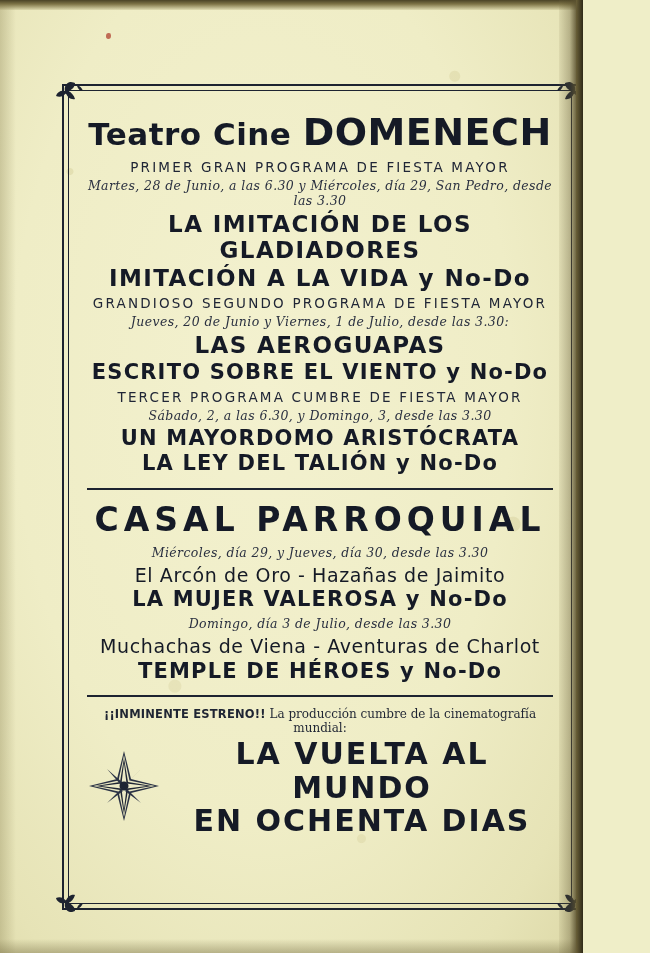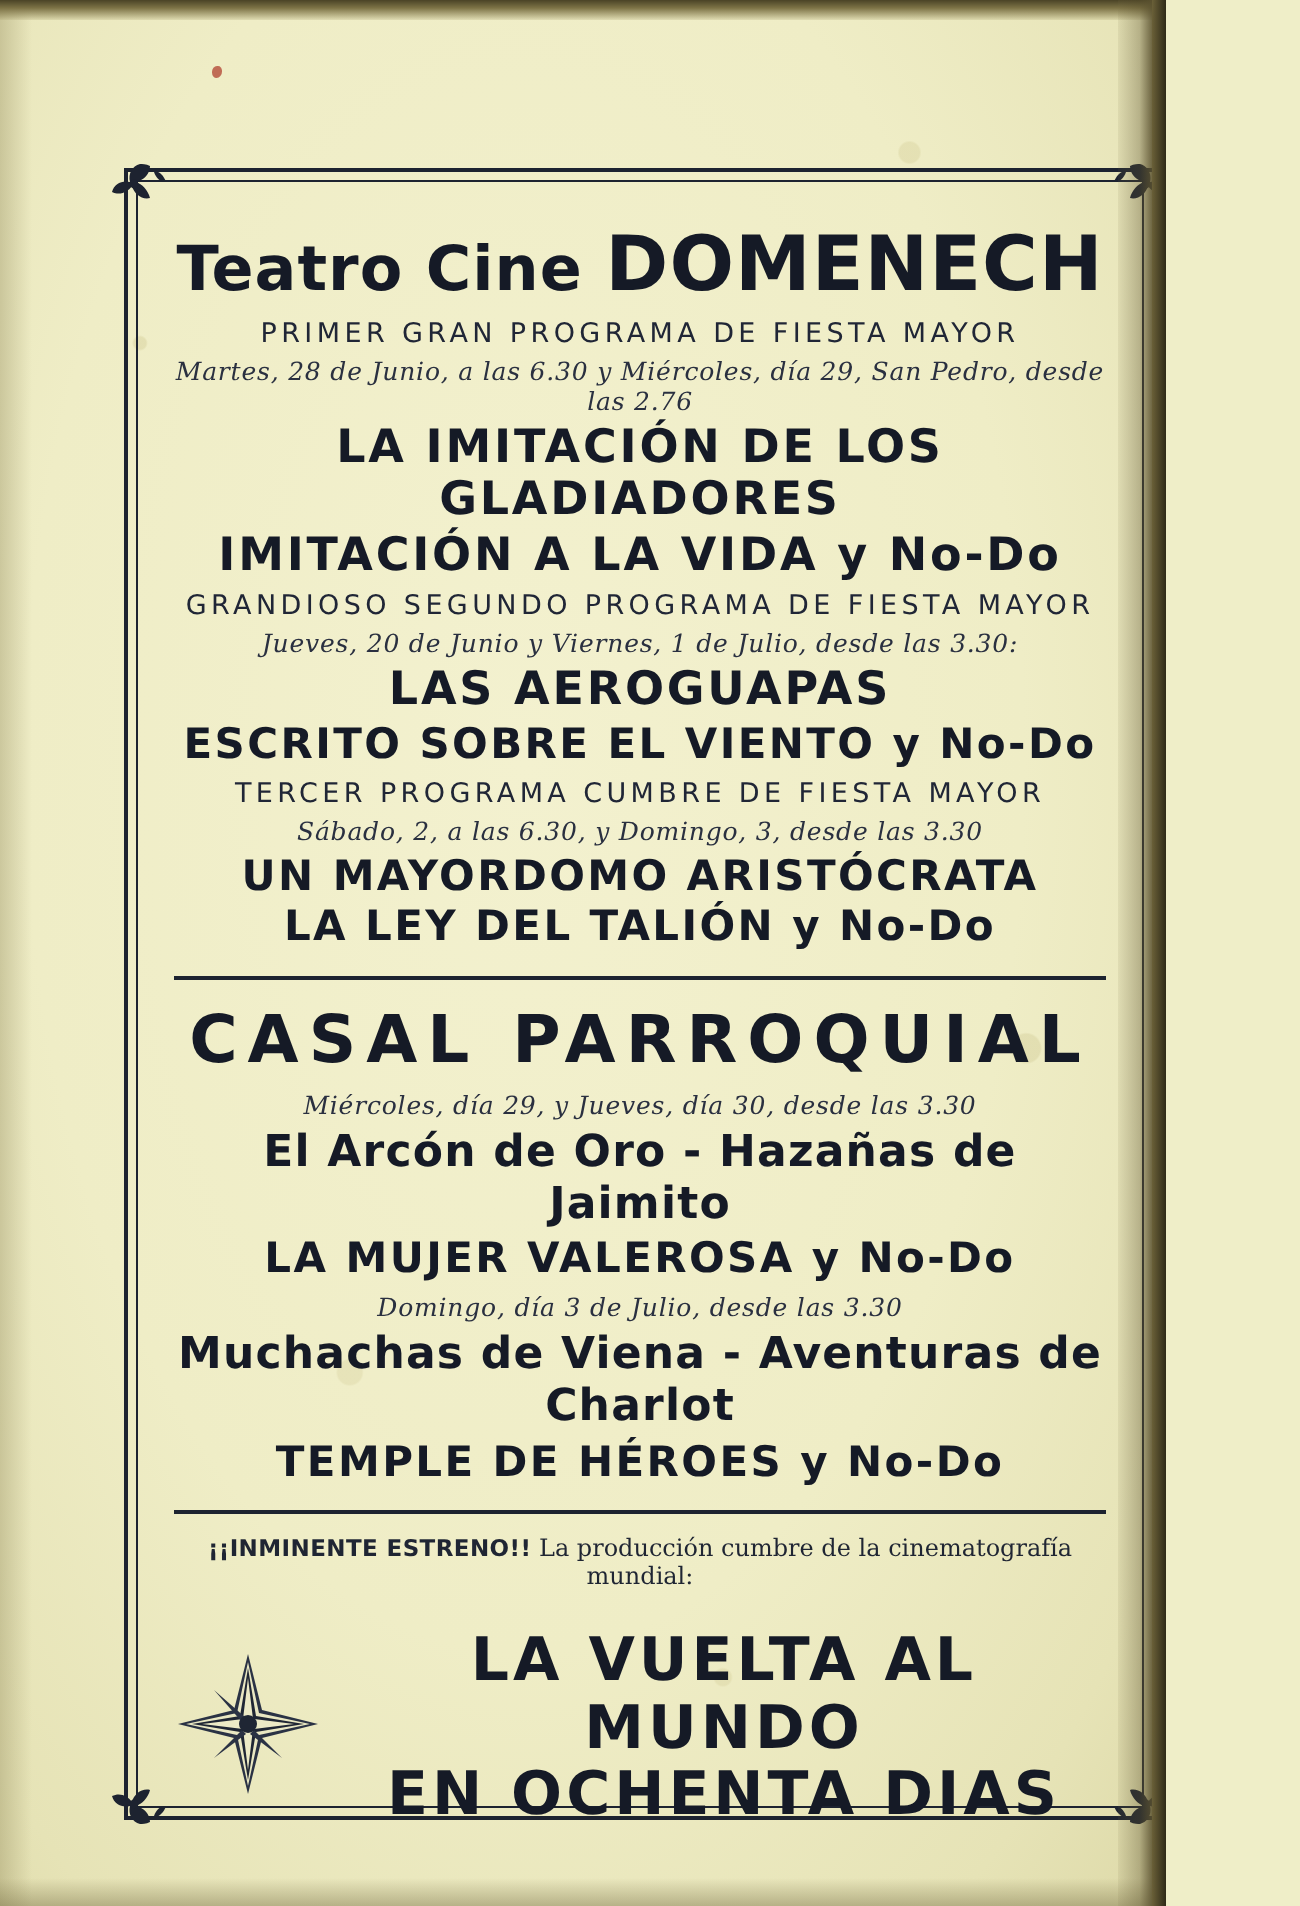--- a/index.html
+++ b/index.html
@@ -140,22 +140,22 @@
     font-weight: bold;
     font-size: 23px;
     letter-spacing: 1.4px;
     line-height: 1.12;
     margin: 2px 0;
     color: #151a26;
   }
   .film-big.sm { font-size: 21px; letter-spacing: 1.2px; }
   .film-mid {
     font-family: "DejaVu Sans", sans-serif;
-    font-weight: bold;
-    font-size: 22px;
+    font-weight: normal;
+    font-size: 19px;
     letter-spacing: .6px;
     line-height: 1.2;
     margin: 2px 0;
     color: #151a26;
   }
 
   hr.rule {
     border: none;
     border-top: 2px solid #1d2330;
     margin: 12px 0 10px 0;
@@ -167,21 +167,21 @@
     font-size: 33px;
     letter-spacing: 5px;
     margin: 6px 0 6px 0;
     color: #151a26;
   }
 
   .promo-line {
     font-family: "DejaVu Serif", serif;
     font-size: 12px;
     color: #1f2533;
-    margin: 6px 0 19px 0;
+    margin: 6px 0 2px 0;
     text-align: center;
   }
   .promo-line .bold {
     font-family: "DejaVu Sans", sans-serif;
     font-weight: bold;
     font-size: 11.5px;
     letter-spacing: .2px;
   }
 
   #feature {
@@ -253,21 +253,21 @@
           </svg>
       </div>
 
       <div class="sec">
         <div class="ctr title-main">
           <span class="small">Teatro Cine </span><span>DOMENECH</span>
         </div>
 
         <div>
           <div class="ctr sub-caps">PRIMER GRAN PROGRAMA DE FIESTA MAYOR</div>
-          <div class="ctr date-line">Martes, 28 de Junio, a las 6.30 y Miércoles, día 29, San Pedro, desde las 2.76</div>
+          <div class="ctr date-line">Martes, 28 de Junio, a las 6.30 y Miércoles, día 29, San Pedro, desde las 3.30</div>
           <div class="ctr film-big">LA IMITACIÓN DE LOS GLADIADORES</div>
           <div class="ctr film-big">IMITACIÓN A LA VIDA y No-Do</div>
         </div>
 
         <div>
           <div class="ctr sub-caps">GRANDIOSO SEGUNDO PROGRAMA DE FIESTA MAYOR</div>
           <div class="ctr date-line">Jueves, 20 de Junio y Viernes, 1 de Julio, desde las 3.30:</div>
           <div class="ctr film-big">LAS AEROGUAPAS</div>
           <div class="ctr film-big sm">ESCRITO SOBRE EL VIENTO y No-Do</div>
         </div>

